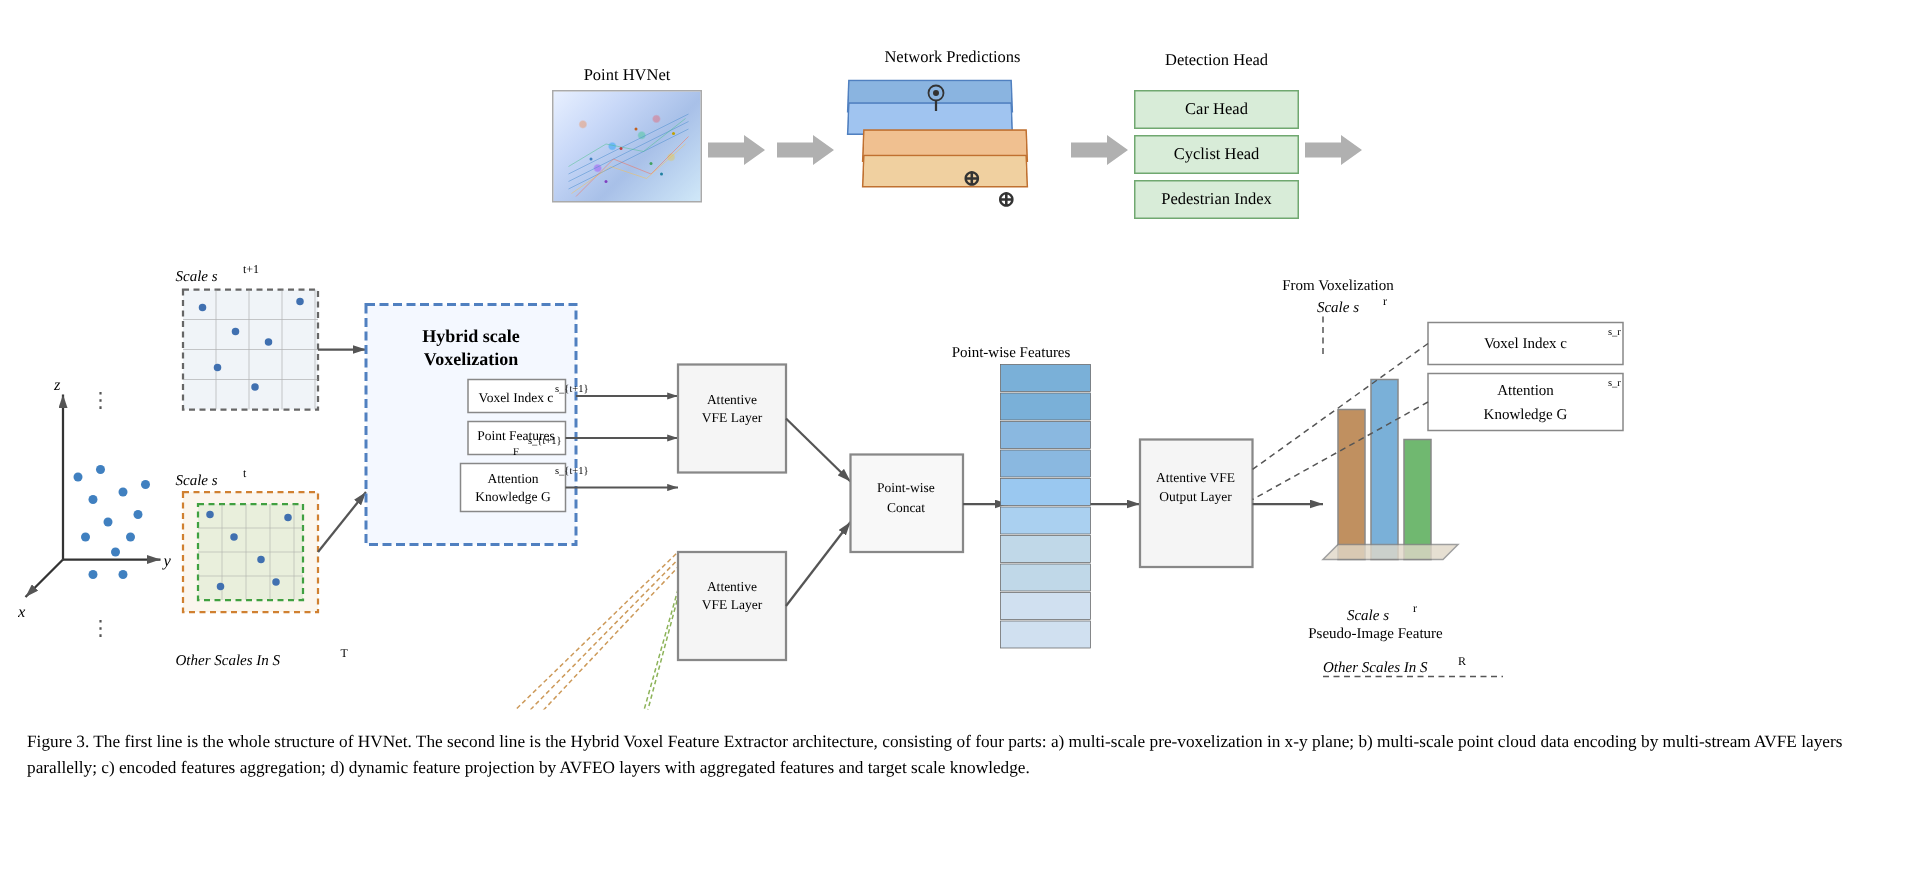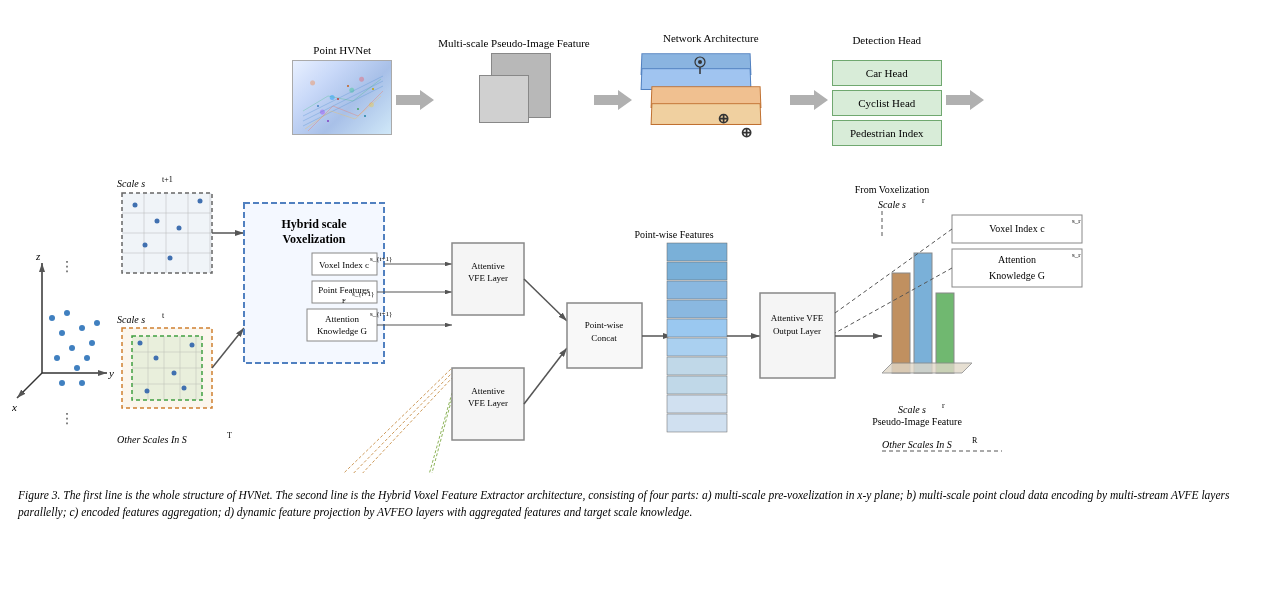--- a/index.html
+++ b/index.html
@@ -156,38 +156,29 @@
         </svg>
       </div>
     </div>
 
     <div style="display:flex;align-items:center;margin-top:20px;padding:0 4px;">
       <svg width="38" height="30">
         <polygon points="0,10 24,10 24,5 38,15 24,25 24,20 0,20" fill="#b0b0b0"></polygon>
       </svg>
     </div>
 
-    <div class="top-section">
-      <div class="section-label">Multi-scale Pseudo-Image Feature</div>
-      <div style="position:relative;width:85px;height:90px;">
-
-        <div style="position:absolute;top:0;left:20px;width:60px;height:65px;background:#b8b8b8;border:1.5px solid #888;"></div>
-
-        <div style="position:absolute;top:22px;left:8px;width:50px;height:48px;background:#d0d0d0;border:1.5px solid #888;"></div>
-      </div>
-    </div>
 
     <div style="display:flex;align-items:center;margin-top:20px;padding:0 4px;">
       <svg width="38" height="30">
         <polygon points="0,10 24,10 24,5 38,15 24,25 24,20 0,20" fill="#b0b0b0"></polygon>
       </svg>
     </div>
 
     <div class="top-section">
-      <div class="section-label">Network Architecture</div>
+      <div class="section-label">Network Predictions</div>
       <div style="position:relative;width:150px;height:100px;">
 
         <div style="position:absolute;top:5px;left:5px;width:110px;height:22px;background:#8ab4e0;border:1.5px solid #5080c0;transform:perspective(200px) rotateX(8deg);"></div>
         <div style="position:absolute;top:20px;left:5px;width:110px;height:22px;background:#a0c4f0;border:1.5px solid #5080c0;transform:perspective(200px) rotateX(8deg);"></div>
 
         <div style="position:absolute;top:38px;left:15px;width:110px;height:22px;background:#f0c090;border:1.5px solid #c07030;transform:perspective(200px) rotateX(8deg);"></div>
         <div style="position:absolute;top:55px;left:15px;width:110px;height:22px;background:#f0d0a0;border:1.5px solid #c07030;transform:perspective(200px) rotateX(8deg);"></div>
 
         <div style="position:absolute;top:8px;left:58px;width:12px;height:18px;">
           <svg width="12" height="18">
@@ -454,19 +445,19 @@
 
       <defs>
         <marker id="arrowhead" markerWidth="6" markerHeight="4" refX="6" refY="2" orient="auto">
           <polygon points="0 0, 6 2, 0 4" fill="#555"></polygon>
         </marker>
       </defs>
 
     </svg>
   </div>
 
-  <div style="margin-top: 2px; padding: 0 6px; font-style: italic;">
+  <div style="margin-top: 2px; padding: 0 6px;">
     <p class="caption">
       <span>Figure 3. The first line is the whole structure of HVNet. The second line is the Hybrid Voxel Feature Extractor architecture, consisting of four parts: a) multi-scale pre-voxelization in x-y plane; b) multi-scale point cloud data encoding by multi-stream AVFE layers parallelly; c) encoded features aggregation; d) dynamic feature projection by AVFEO layers with aggregated features and target scale knowledge.</span>
     </p>
   </div>
 
 </div>
 
 </body></html>

